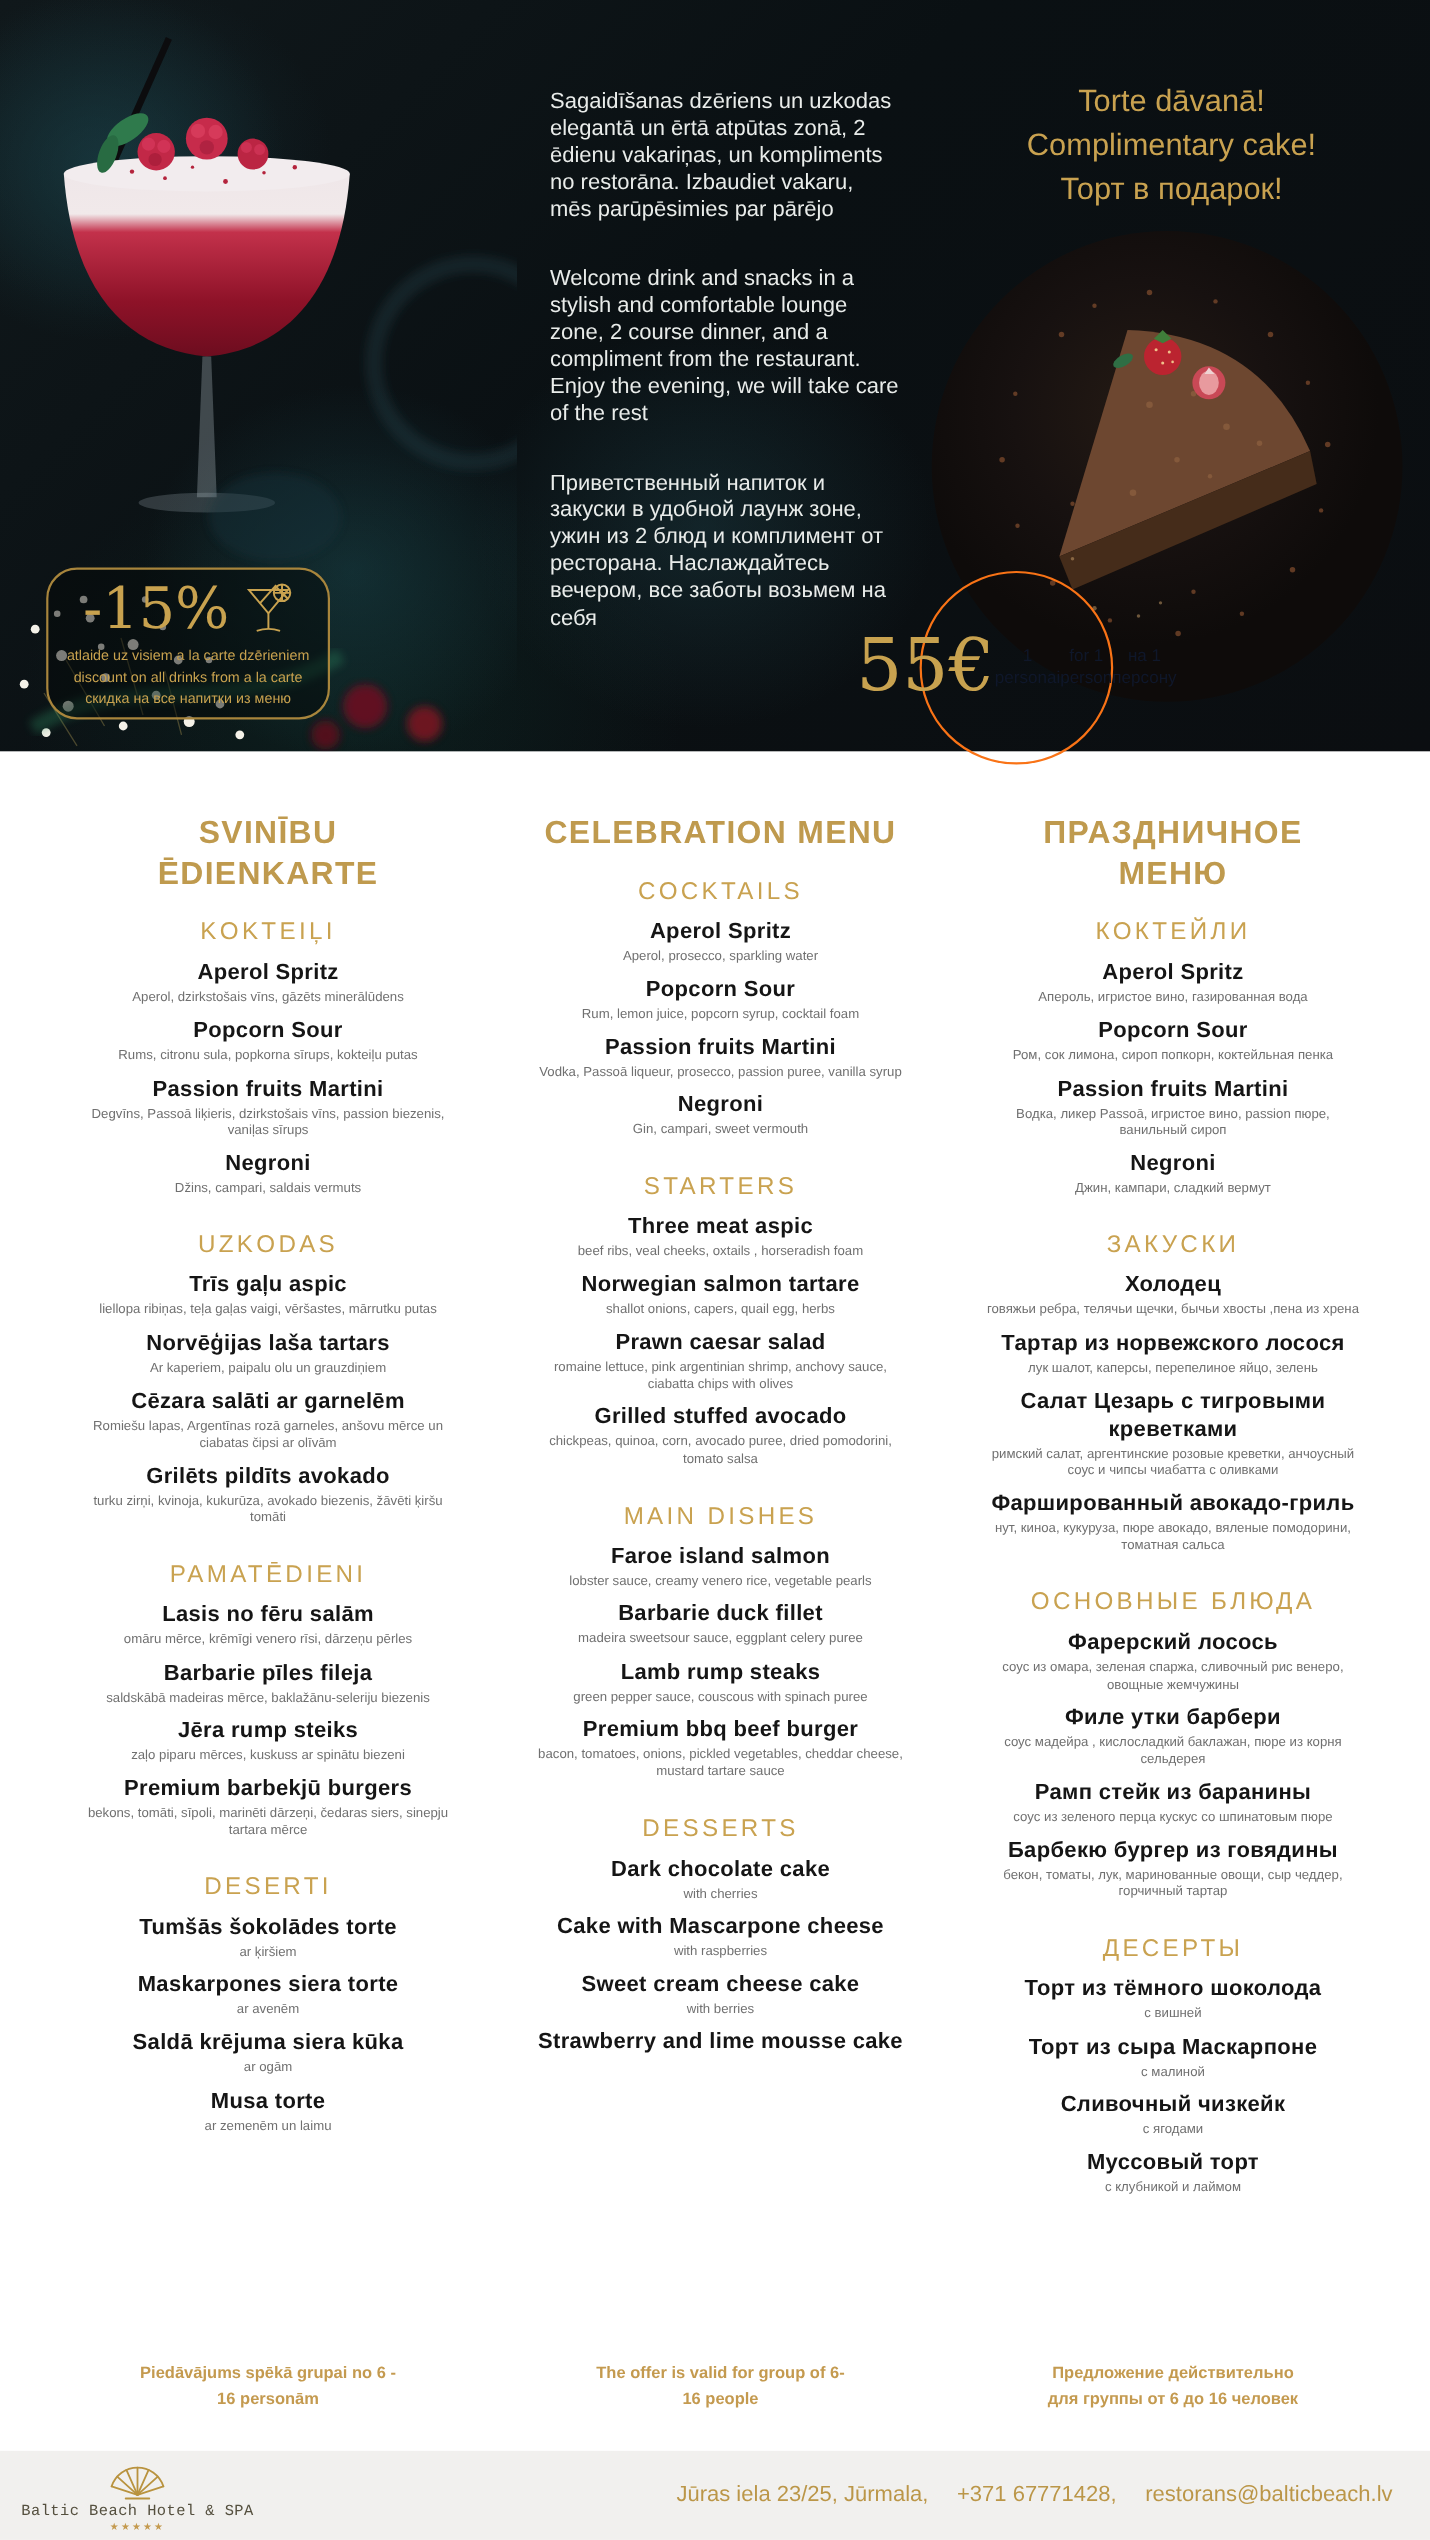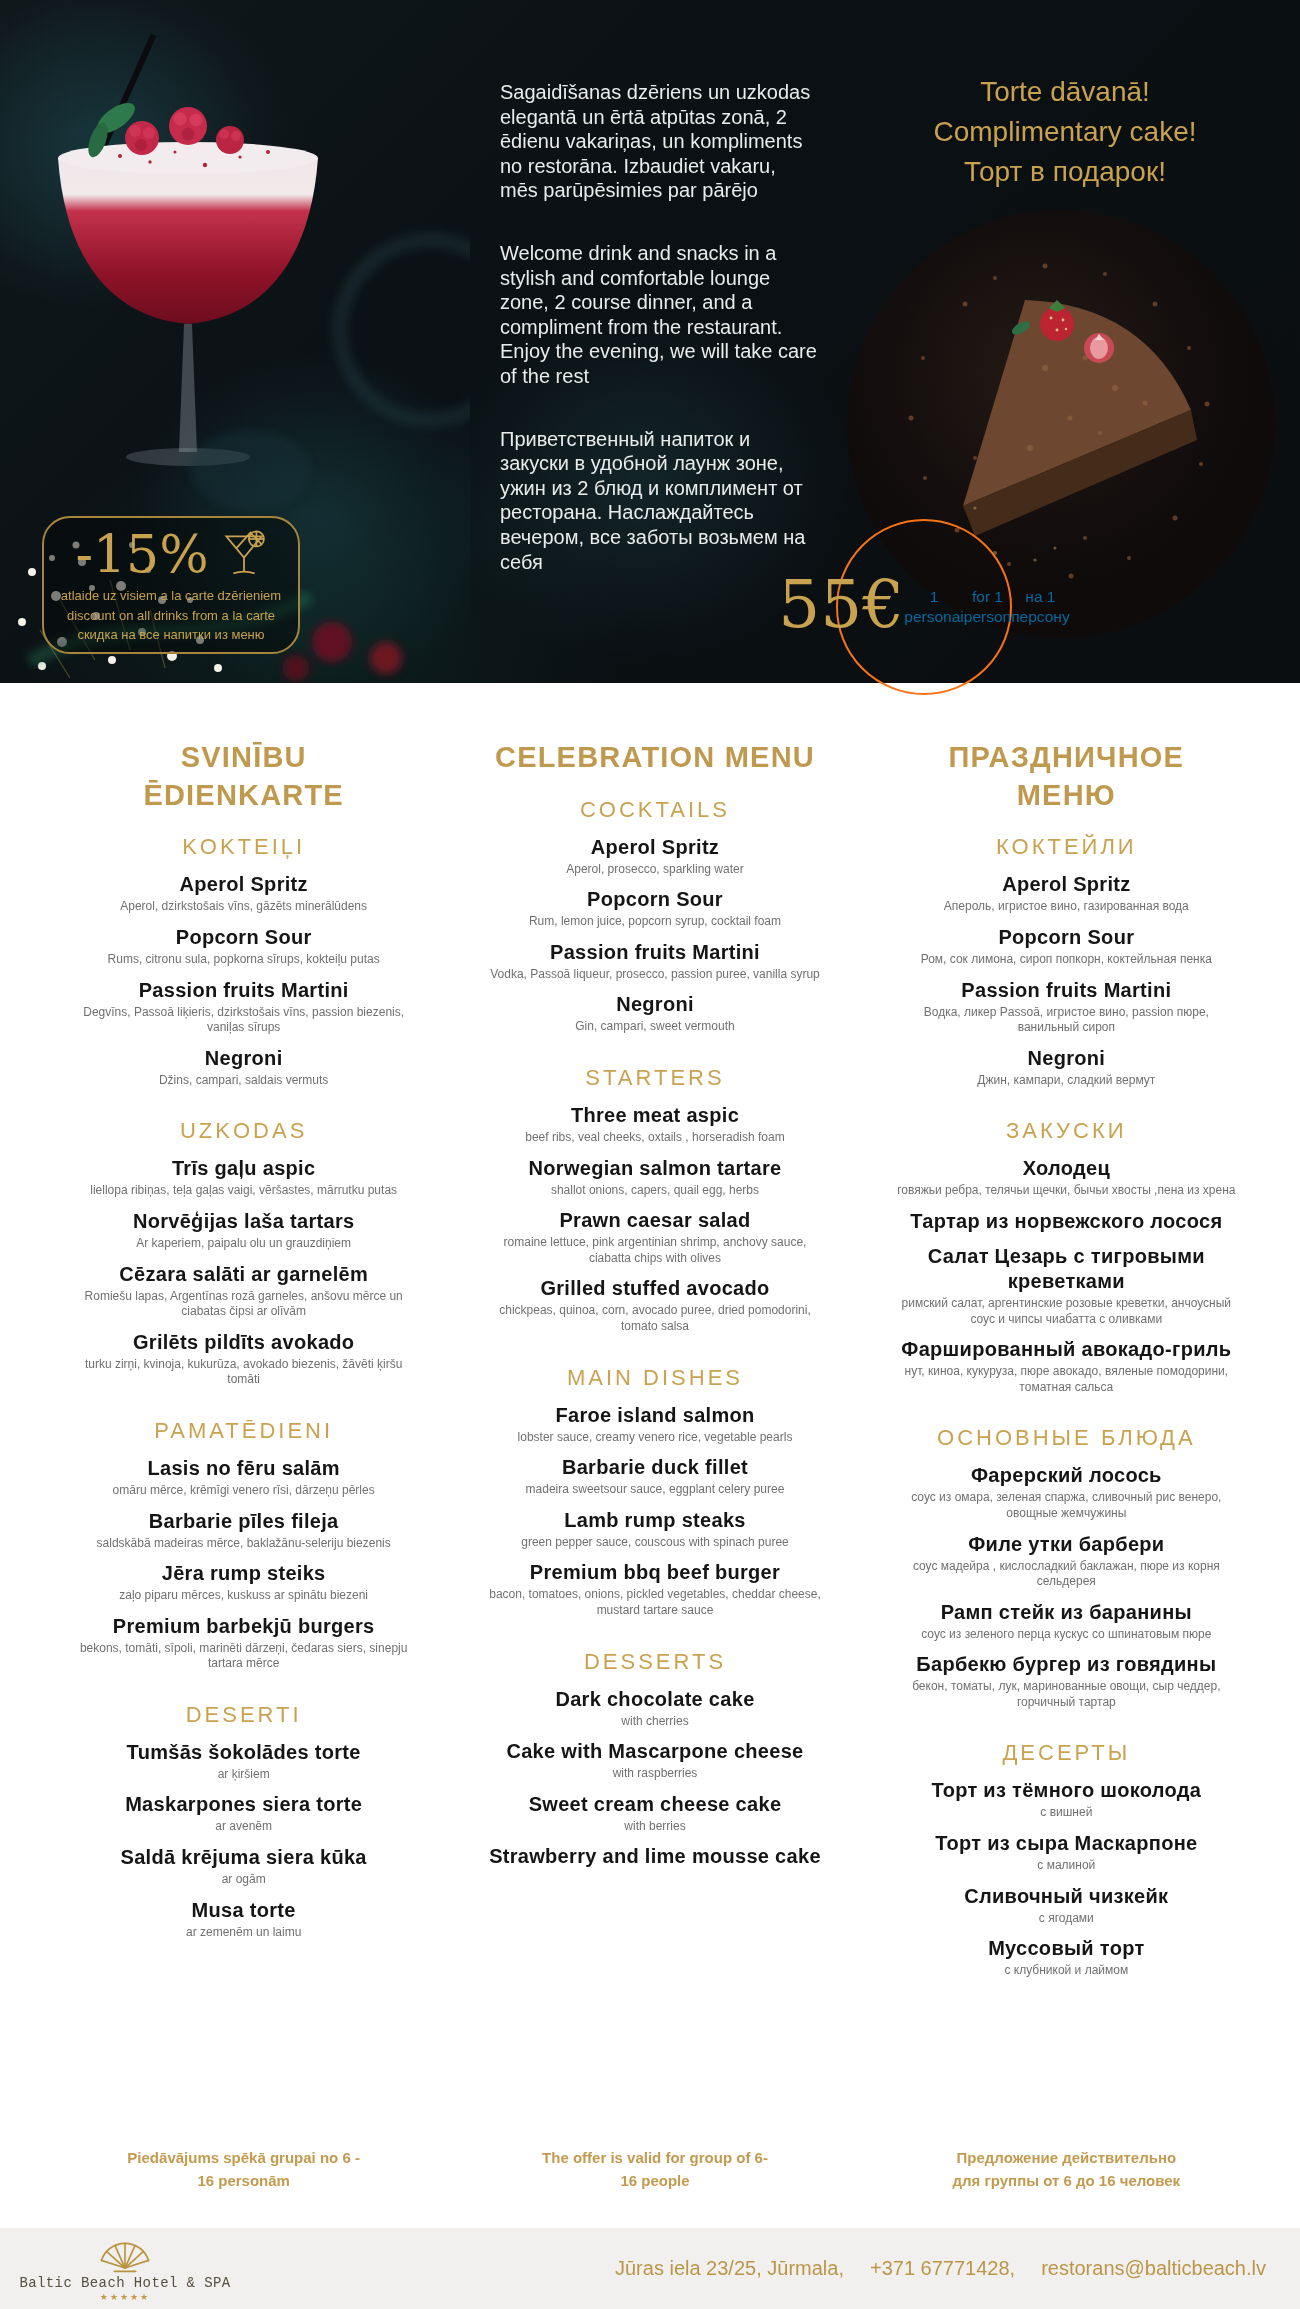--- a/index.html
+++ b/index.html
@@ -20,21 +20,21 @@
   .gift{position:absolute;left:880px;top:72px;width:370px;text-align:center;color:#c9a250;font-size:28px;line-height:1.42;}
   .discount-badge{position:absolute;left:42px;top:516px;width:258px;height:138px;box-sizing:border-box;
     border:2px solid #a8853c;border-radius:28px;background:rgba(4,7,7,.5);text-align:center;padding-top:4px;}
   .discount-top{display:flex;align-items:center;justify-content:center;gap:12px;height:64px;}
   .discount-value{font-family:"DejaVu Serif","Liberation Serif",serif;font-size:52px;color:#c8a24f;line-height:1;}
   .discount-line{color:#c8a24f;font-size:13px;line-height:1.5;}
   .price-badge{position:absolute;left:836px;top:519px;width:176px;height:176px;border-radius:50%;
     border:2px solid #f97316;box-sizing:border-box;z-index:5;display:flex;flex-direction:row;
     align-items:center;justify-content:center;text-align:center;}
   .price-value{font-family:"DejaVu Serif","Liberation Serif",serif;font-size:66px;color:#c8a24f;line-height:1;margin-top:-4px;}
-  .price-line{color:#0369a1;font-size:15.5px;line-height:1.3;}
+  .price-line{color:#0f172a;font-size:15.5px;line-height:1.3;}
   .cake-wrap{position:absolute;left:845px;top:208px;width:432px;height:432px;}
 
   
   .menu{position:absolute;top:683px;left:0;width:1300px;height:1545px;box-sizing:border-box;
     padding:56px 40px 36px 50px;display:grid;grid-template-columns:repeat(3,1fr);column-gap:24px;overflow:hidden;}
   .menu-col{display:flex;flex-direction:column;text-align:center;}
   .col-title{font-size:29px;font-weight:700;color:#bf9a4e;letter-spacing:1.2px;line-height:1.3;margin:0 auto;max-width:320px;}
   .menu-section{margin-top:20px;}
   .sec-title{font-size:22px;font-weight:500;color:#c9a250;letter-spacing:3px;margin:0 0 12px 0;}
   .dish{margin-bottom:10px;}
@@ -433,20 +433,21 @@
           </div>
         </div>
         <div class="menu-section">
           <h3 class="sec-title">ЗАКУСКИ</h3>
           <div class="dish">
             <div class="dish-name">Холодец</div>
             <div class="dish-desc">говяжьи ребра, телячьи щечки, бычьи хвосты ,пена из хрена</div>
           </div>
           <div class="dish">
             <div class="dish-name">Тартар из норвежского лосося</div>
+            <div class="dish-desc">лук шалот, каперсы, перепелиное яйцо, зелень</div>
           </div>
           <div class="dish">
             <div class="dish-name">Салат Цезарь с тигровыми креветками</div>
             <div class="dish-desc">римский салат, аргентинские розовые креветки, анчоусный соус и чипсы чиабатта с оливками</div>
           </div>
           <div class="dish">
             <div class="dish-name">Фаршированный авокадо-гриль</div>
             <div class="dish-desc">нут, киноа, кукуруза, пюре авокадо, вяленые помодорини, томатная сальса</div>
           </div>
         </div>

